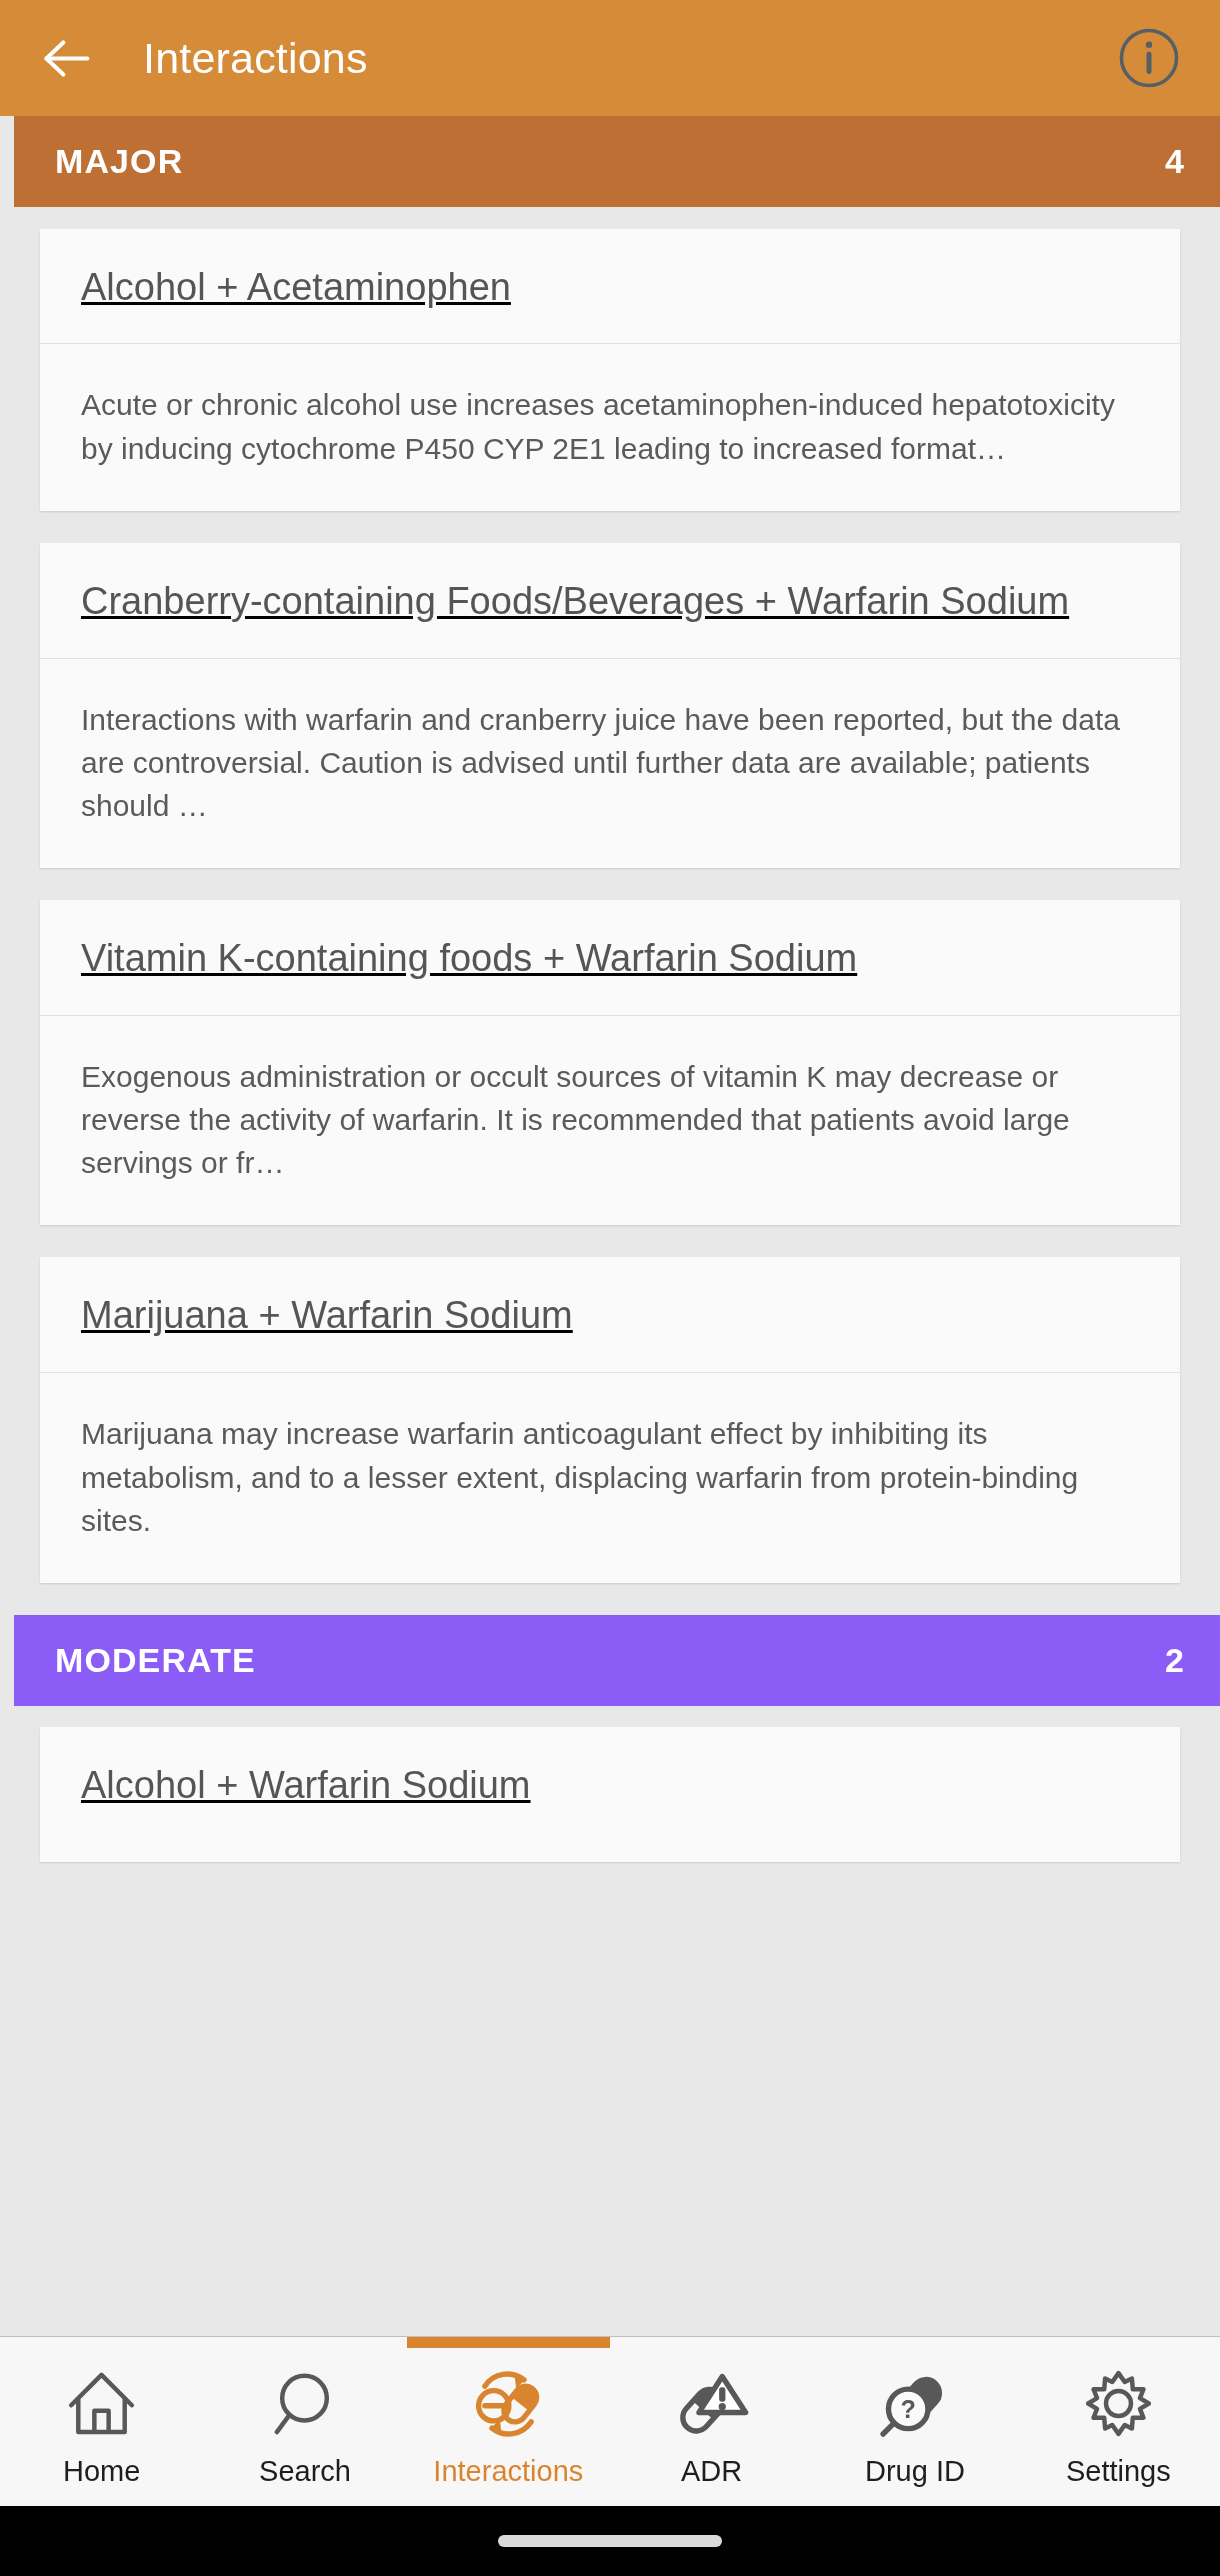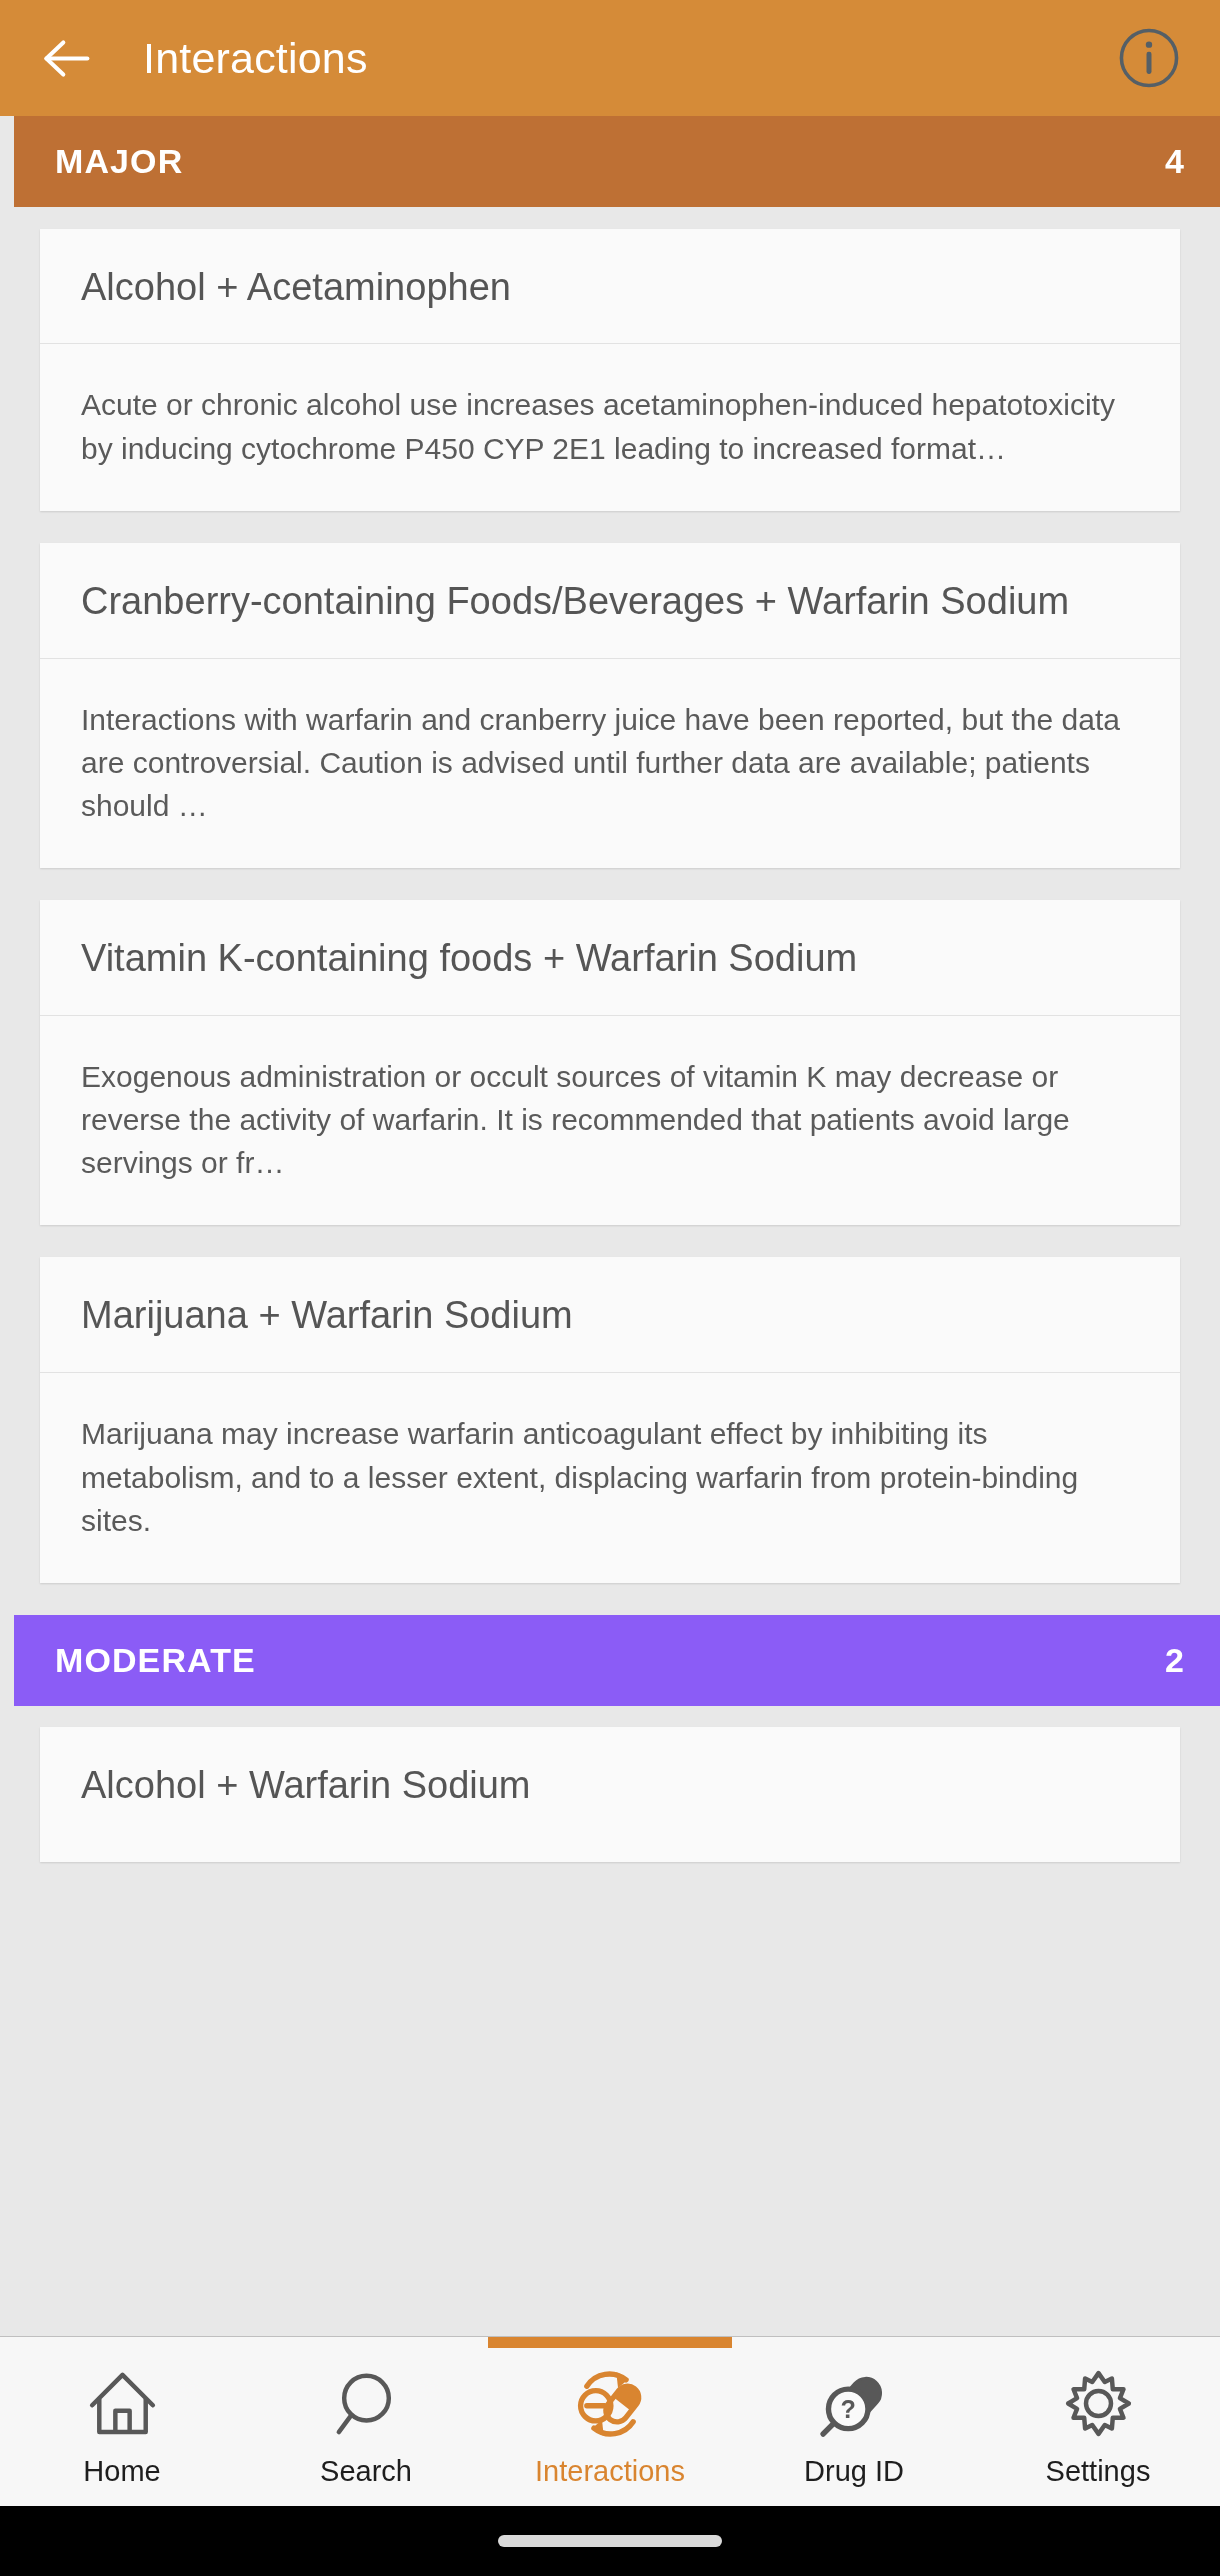--- a/index.html
+++ b/index.html
@@ -50,20 +50,21 @@
 
   
   .cards { padding:21.5px 40px 0 40px; }
   .card {
     background:#FAFAFA; margin-bottom:32px;
     box-shadow:0 0.9px 1.8px rgba(0,0,0,0.12);
   }
   .card-title-wrap {
     padding:36px 41px 34px 41px;
     border-bottom:1.8px solid #E2E2E2;
+    text-decoration:underline;
   }
   .card-title {
     font-size:38px; line-height:1.18; color:#555555; font-weight:400;
   }
   .card-body-wrap { padding:39px 41px 41px 41px; }
   .card-body {
     font-size:30px; line-height:1.44; color:#5A5A5A; font-weight:400;
   }
 
   
@@ -211,20 +212,34 @@
           <line x1="20" y1="48" x2="40" y2="48" stroke="#D98530" stroke-width="6" stroke-linecap="round"></line>
           <g transform="rotate(38 60 45)">
             <rect x="48" y="24" width="25" height="44" rx="12.5" fill="none" stroke="#D98530" stroke-width="6"></rect>
             <path d="M48 46 L48 36.5 A12.5 12.5 0 0 1 60.5 24 L60.5 24 A12.5 12.5 0 0 1 73 36.5 L73 46 Z" fill="#D98530"></path>
           </g>
         </svg>
       </div>
       <div class="navlabel">Interactions</div>
     </div>
 
+    <div class="navitem">
+      <div class="navicon">
+        <svg width="79" height="79" viewBox="0 0 88 88">
+          <g transform="rotate(42 38 52)">
+            <rect x="20" y="28" width="30" height="52" rx="15" fill="none" stroke="#585858" stroke-width="6"></rect>
+            <path d="M20 54 L20 43 A15 15 0 0 1 35 28 A15 15 0 0 1 50 43 L50 54 Z" fill="#585858"></path>
+          </g>
+          <path d="M56 14 L82 54 L30 54 Z" fill="#FFF" stroke="#585858" stroke-width="6" stroke-linejoin="round"></path>
+          <rect x="52.5" y="26" width="7" height="16" rx="3" fill="#585858"></rect>
+          <circle cx="56" cy="47.5" r="4" fill="#585858"></circle>
+        </svg>
+      </div>
+      <div class="navlabel">ADR</div>
+    </div>
 
     <div class="navitem">
       <div class="navicon">
         <svg width="79" height="79" viewBox="0 0 88 88">
           <g transform="rotate(42 48 42)">
             <rect x="33" y="14" width="30" height="54" rx="15" fill="none" stroke="#585858" stroke-width="6"></rect>
             <path d="M33 41 L33 29 A15 15 0 0 1 48 14 A15 15 0 0 1 63 29 L63 41 Z" fill="#585858"></path>
           </g>
           <circle cx="37" cy="50" r="22" fill="#FAFAFA" stroke="#585858" stroke-width="6"></circle>
           <line x1="21" y1="66" x2="9" y2="78" stroke="#585858" stroke-width="6" stroke-linecap="round"></line>

